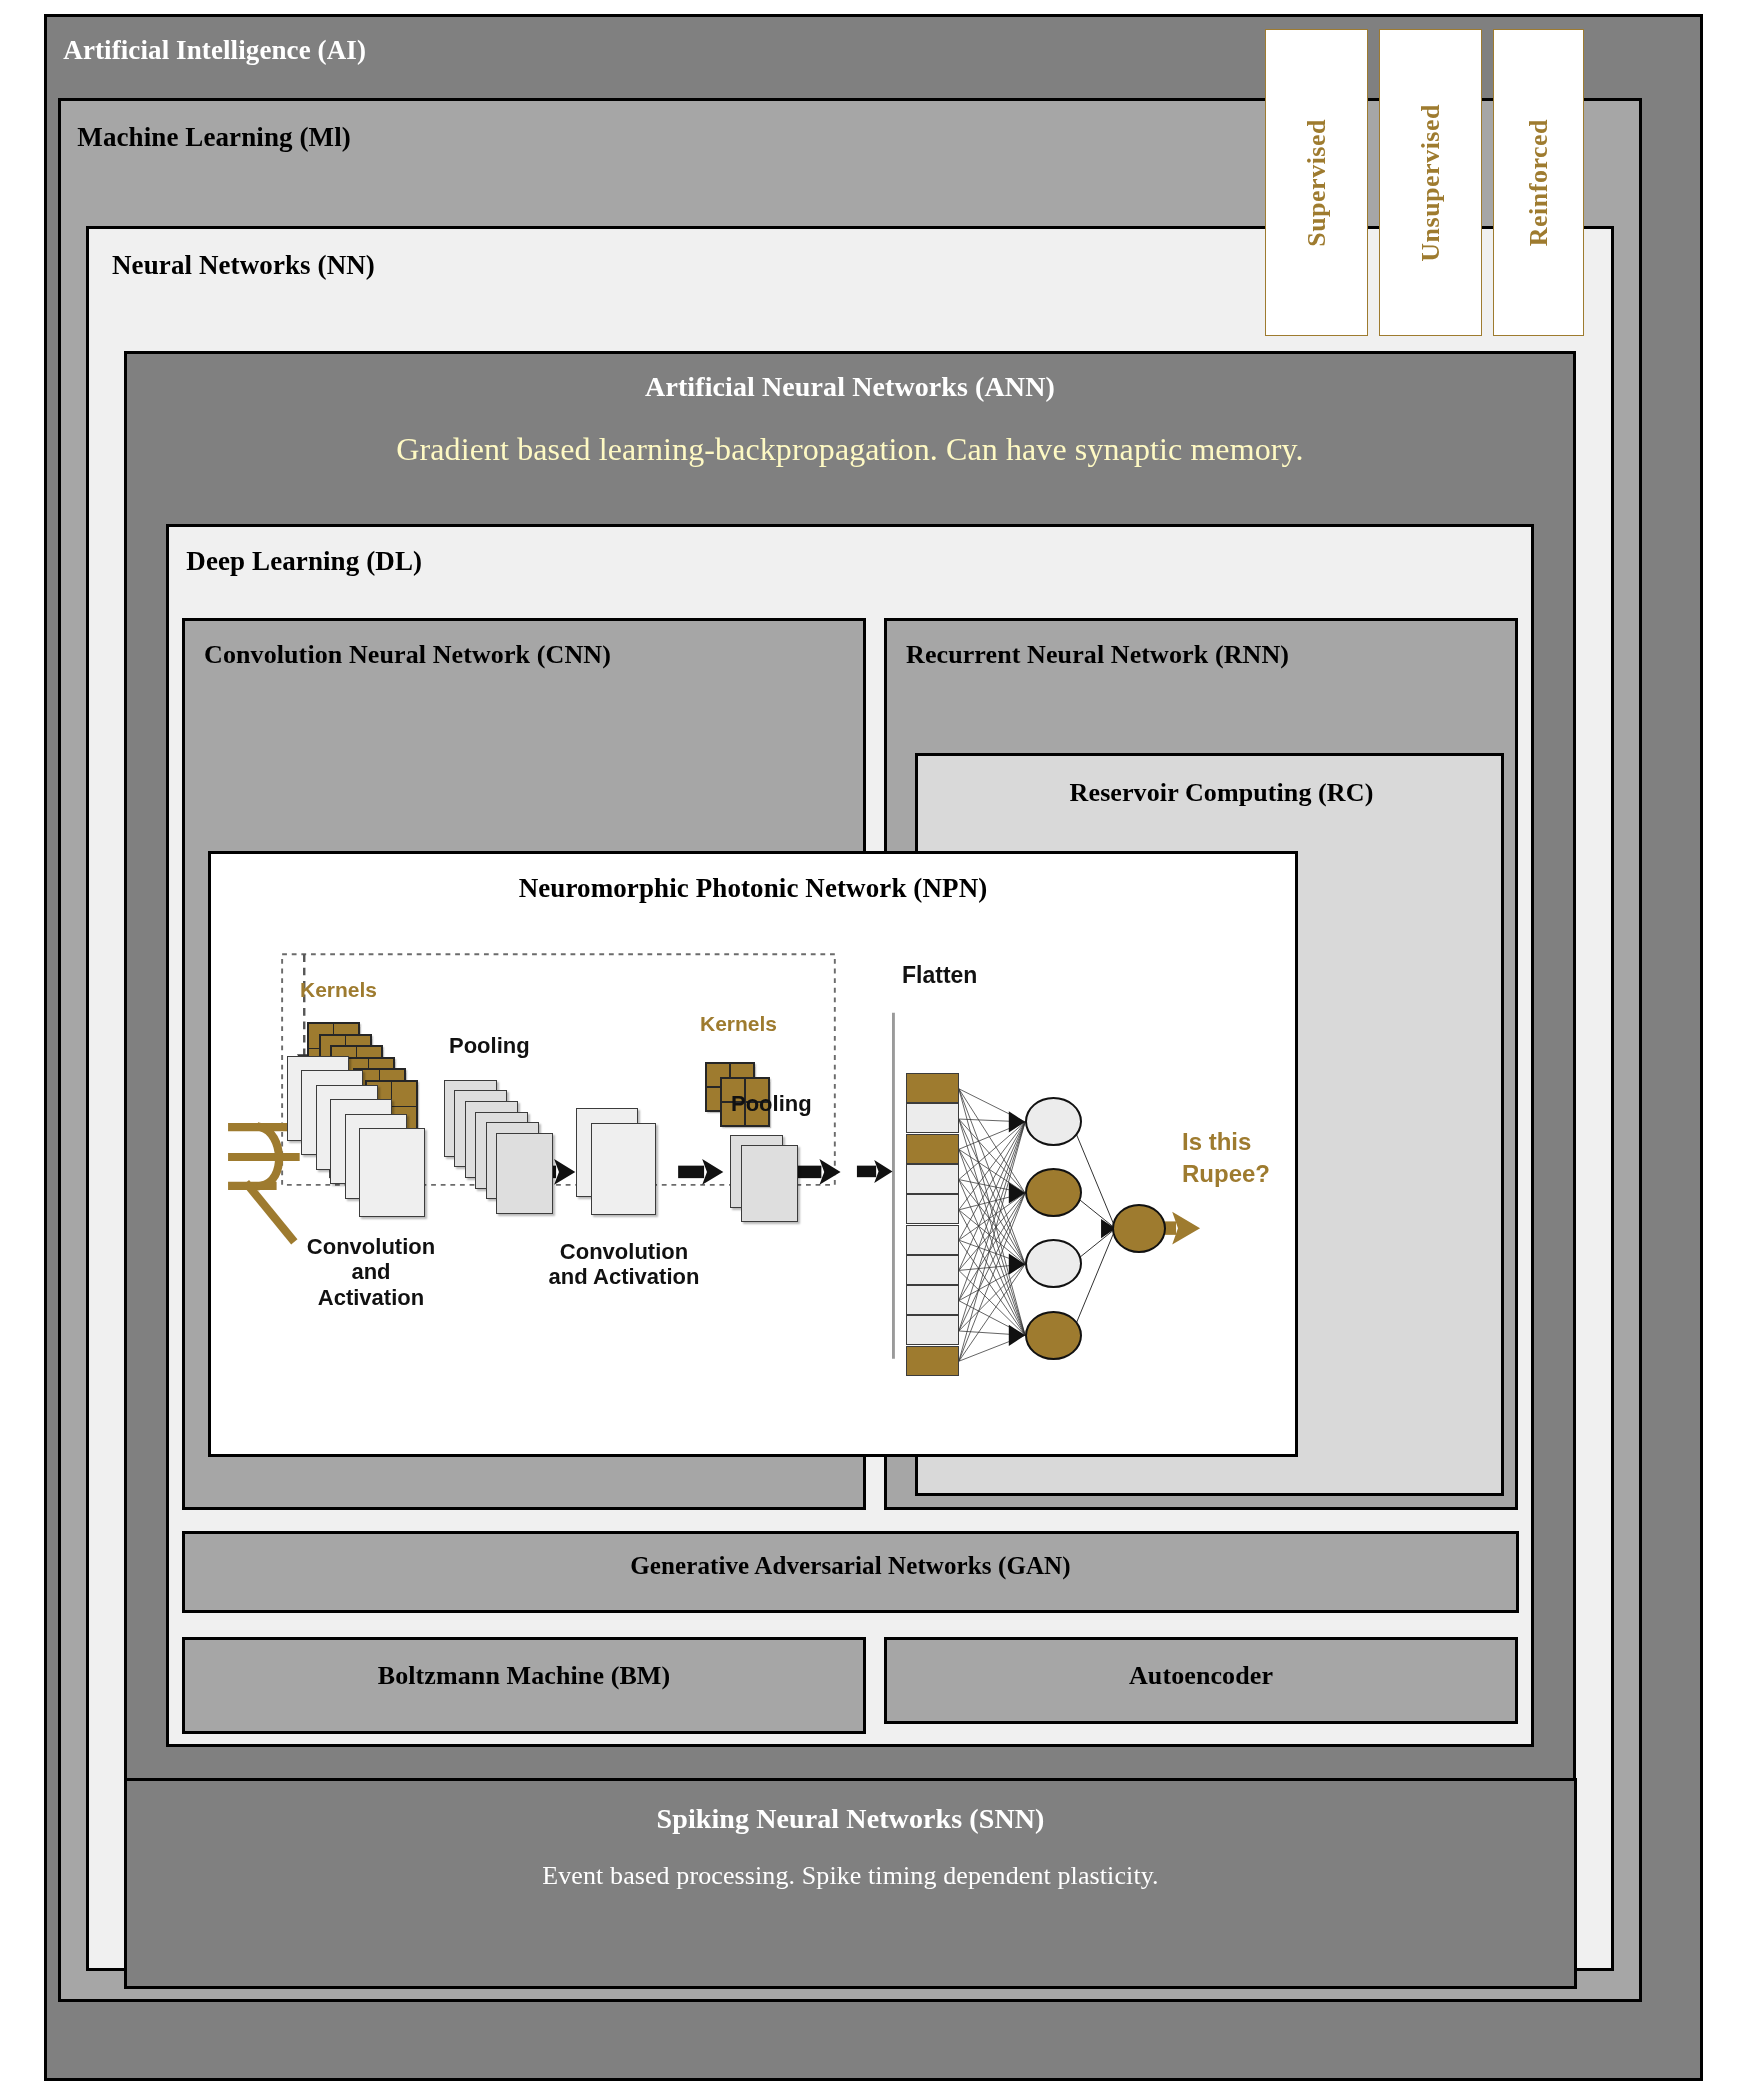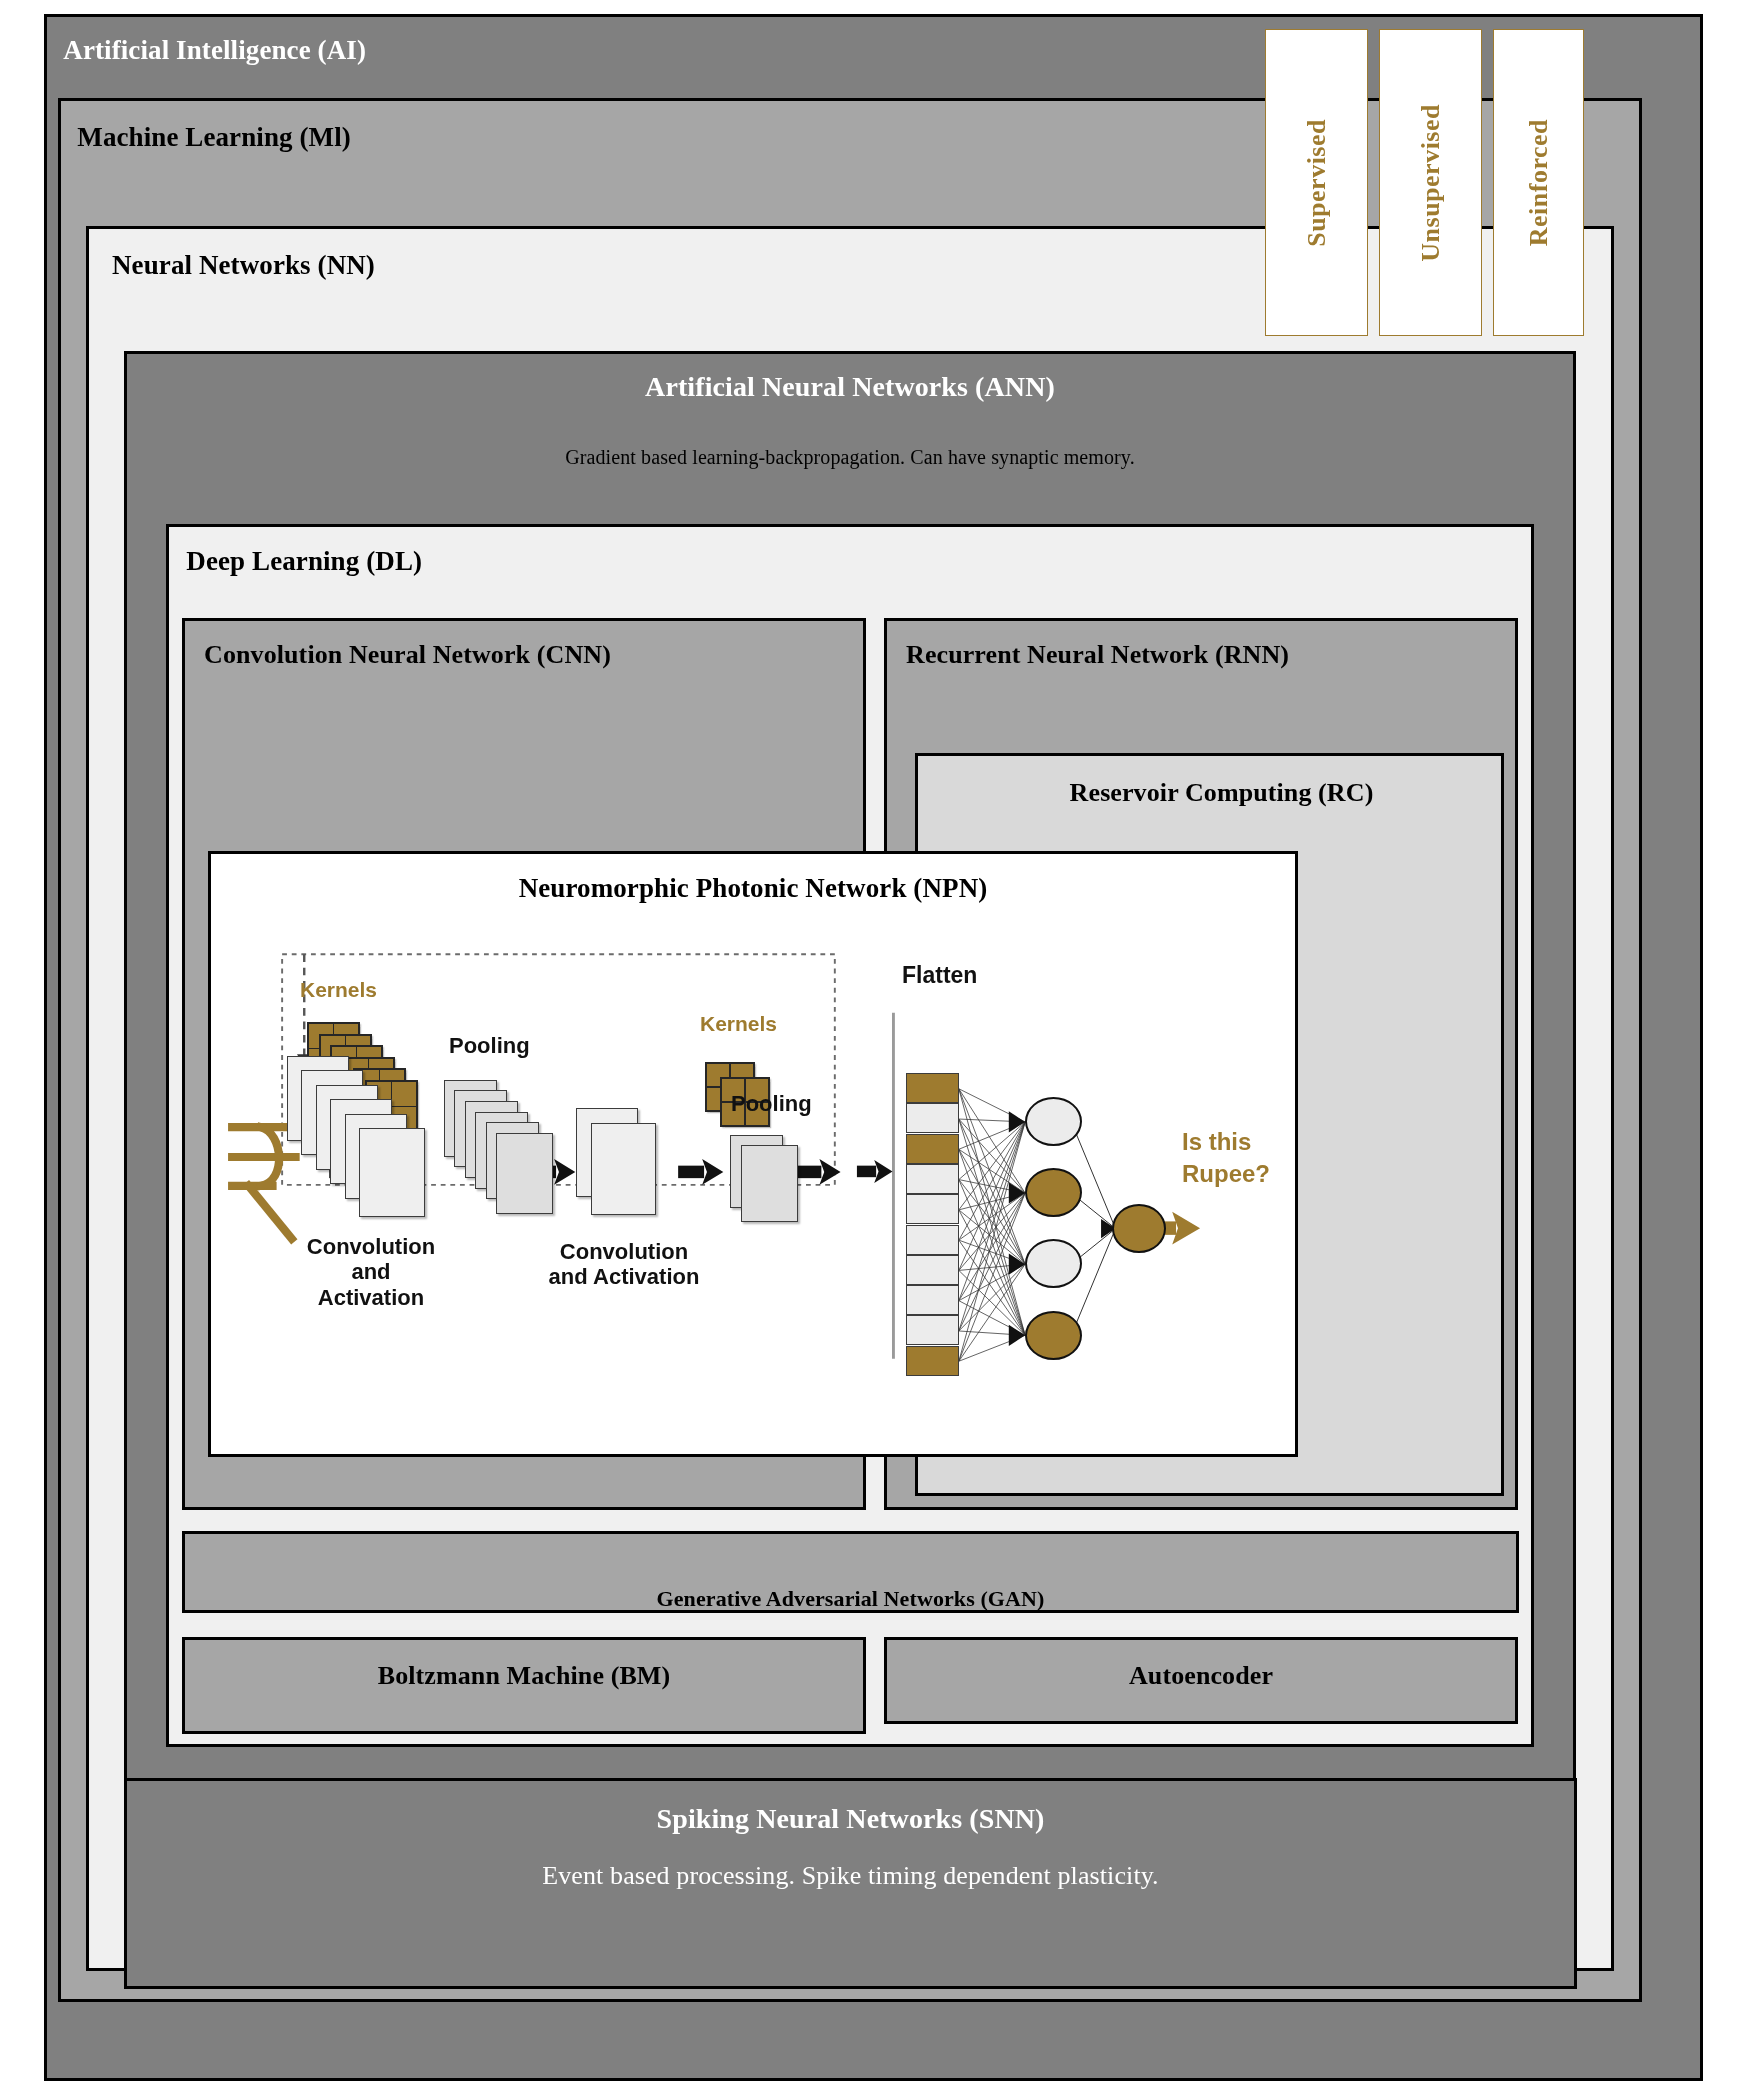--- a/index.html
+++ b/index.html
@@ -21,26 +21,26 @@
   #npn-box  {left:208px; top:851px; width:1090px; height:606px; background:#ffffff;}
   #gan-box  {left:182px; top:1531px; width:1337px; height:82px;  background:#a6a6a6;}
   #bm-box   {left:182px; top:1637px; width:684px; height:97px;  background:#a6a6a6;}
   #ae-box   {left:884px;top:1637px; width:634px; height:87px;  background:#a6a6a6;}
   #snn-box  {left:124px; top:1778px; width:1453px; height:211px;  background:#808080;}
 
   #ai-title   {left:16.3px; top:17.3px; font-size:27px; color:#ffffff;}
   #ml-title   {left:16.3px; top:21px; font-size:27px; color:#000000;}
   #nn-title   {left:23px; top:21px; font-size:27px; color:#000000;}
   #ann-title  {top:17.3px;  left:0; width:100%; text-align:center; font-size:28px; color:#ffffff;}
-  #ann-sub    {top:77px; left:0; width:100%; text-align:center; font-size:20px; color:#000000; font-weight:normal;margin-top:15px;}
+  #ann-sub    {top:77px; left:0; width:100%; text-align:center; font-size:32px; color:#fef9c3; font-weight:normal;}
   #dl-title   {left:17.3px; top:19px; font-size:27px; color:#000000;}
   #cnn-title  {left:19px; top:19px; font-size:26px; color:#000000;}
   #rnn-title  {left:19px; top:19px; font-size:26px; color:#000000;}
   #rc-title   {top:22px;  left:0; width:100%; text-align:center; font-size:26px; color:#000000;margin-left:12px;}
-  #gan-title  {top:18px;  left:0; width:100%; text-align:center; font-size:22px; color:#000000;margin-top:34px;}
+  #gan-title  {top:18px;  left:0; width:100%; text-align:center; font-size:25px; color:#000000;}
   #bm-title   {top:21px;  left:0; width:100%; text-align:center; font-size:26px; color:#000000;}
   #ae-title   {top:21px;  left:0; width:100%; text-align:center; font-size:26px; color:#000000;}
   #snn-title  {top:22px;  left:0; width:100%; text-align:center; font-size:28px; color:#ffffff;}
   #snn-sub    {top:80px; left:0; width:100%; text-align:center; font-size:26px; color:#ffffff; font-weight:normal;}
   #npn-title  {top:19px;  left:0; width:100%; text-align:center; font-size:27px; color:#000000;}
 
   
   .tab{position:absolute;box-sizing:border-box;border:1.9px solid #9e7b2f;background:#ffffff;
        display:flex;align-items:center;justify-content:center;}
   .tab span{writing-mode:vertical-rl;transform:rotate(180deg);

